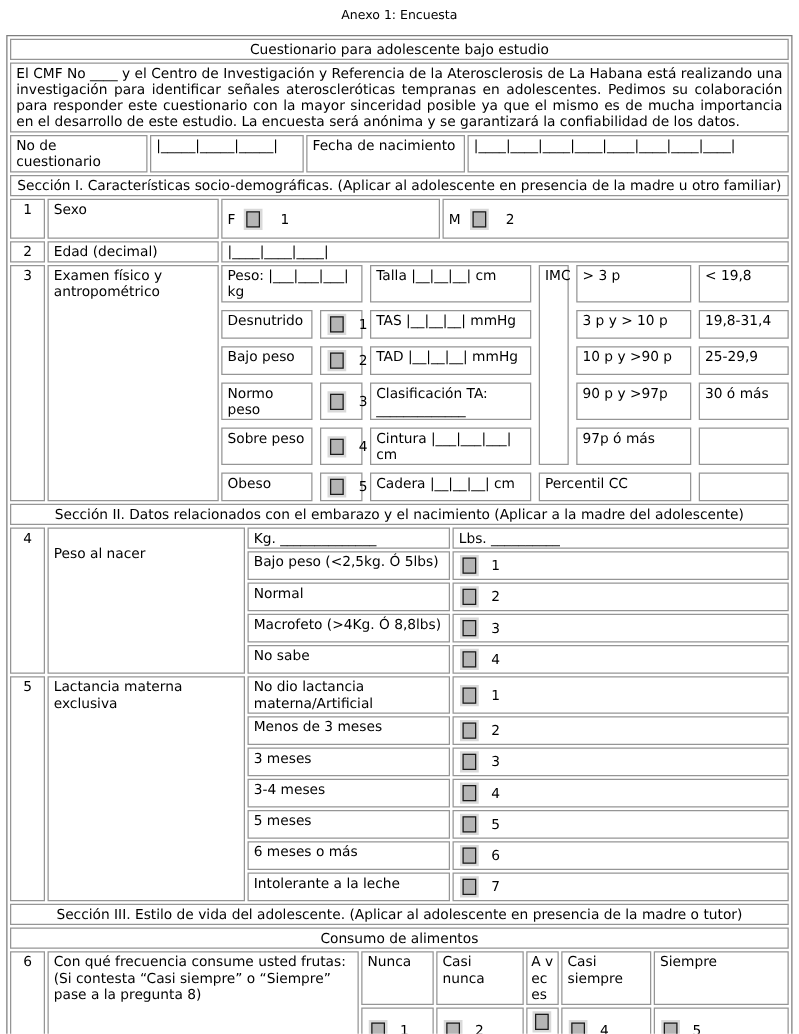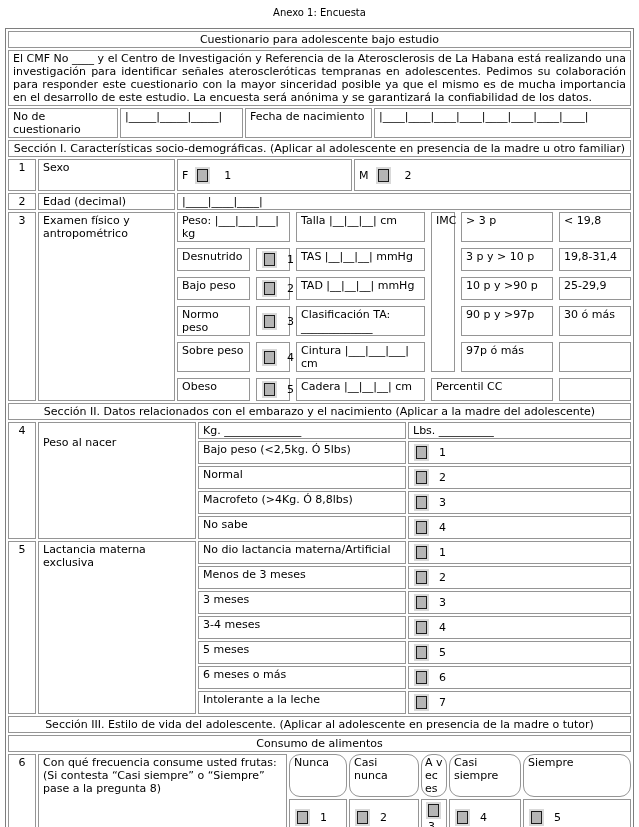--- a/index.html
+++ b/index.html
@@ -18,21 +18,21 @@
   .row { display: flex; gap: 2px; }
   .col { display: flex; flex-direction: column; gap: 2px; flex: 1; }
   .subrow { display: flex; gap: 2px; }
   .cell { border: 1px solid #959595; padding: 1px 4px; min-height: 15px; background: #fff; }
   .flex1 { flex: 1; }
   .center { text-align: center; }
   .justify { text-align: justify; }
   .wnum   { width: 28px; text-align: center; flex: 0 0 auto; }
   .wlabel { width: 137px; flex: 0 0 auto; }      
   .wlabel2{ width: 158px; flex: 0 0 auto; }      
-  .wopt2  { width: 208px; flex: 0 0 auto; }      
+  .wopt2  { width: 162px; flex: 0 0 auto; }      
   .wq67   { width: 249px; flex: 0 0 auto; }      
   .wopt7  { width: 202px; flex: 0 0 auto; }      
   .w110 { width: 110px; flex: 0 0 auto; }
   .w123 { width: 123px; flex: 0 0 auto; }
   .w127 { width: 127px; flex: 0 0 auto; }
   .w175 { width: 175px; flex: 0 0 auto; }
   .h32 { min-height: 32px; }
   .h20 { min-height: 20px; }
   .h22 { min-height: 22px; }
   .vc { display: flex; align-items: center; }
@@ -53,21 +53,21 @@
     grid-template-columns: 73px 34px 129px 24px 92px 1fr;
     gap: 6px;
   }
   .q3grid .cell { min-height: 17px; }
   .span2 { grid-column: 1 / span 2; }
   .imc   { grid-column: 4; grid-row: 1 / span 5; }
   .pcc   { grid-column: 4 / span 2; }
   .cbc { display: flex; align-items: center; }
   
   .q6grid { flex: 1; display: grid; grid-template-columns: 58px 70px 26px 72px 1fr; gap: 2px; }
-  .hdr6 { min-height: 35px; border-radius: 11px; }
+  .hdr6 { min-height: 35px; }
   .cb6  { min-height: 28px; display: flex; align-items: center; flex-wrap: wrap; }
   .narrow { padding: 1px 3px; word-break: break-all; }
   .narrow .cbnum { margin-left: 3px; }
 </style>
 </head>
 <body>
 
 <div class="title">Anexo 1: Encuesta</div>
 
 <div class="tbl">

